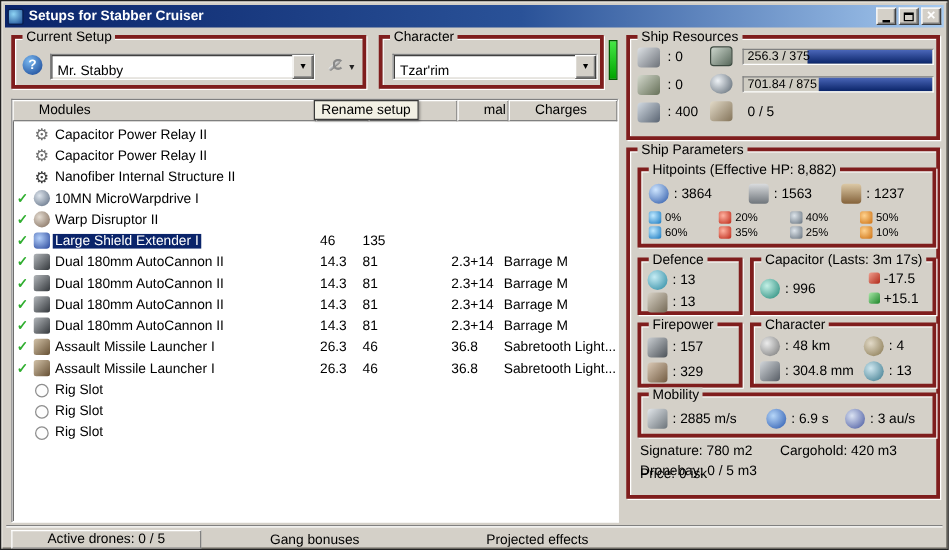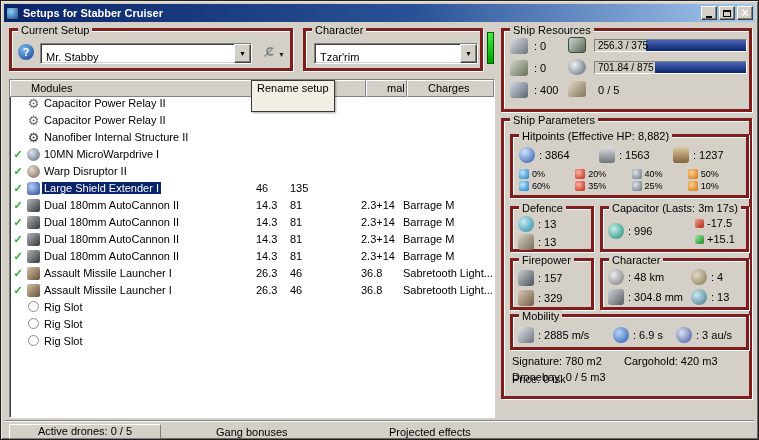--- a/index.html
+++ b/index.html
@@ -48,24 +48,24 @@
             background:linear-gradient(180deg,#46e846,#00a400)}
 
   
   .modlist{position:absolute;left:8px;top:78px;width:486px;height:339px;background:#fff;
            border:1px solid;border-color:#808080 #fff #fff #808080;box-shadow:inset 1px 1px 0 #404040;overflow:hidden}
   .mhead{display:flex;height:17px}
   .hcell{background:#d4d0c8;border:1px solid;border-color:#fff #808080 #808080 #fff;
          padding:1px 20px;white-space:nowrap;overflow:hidden}
   .h-name{width:243px}.h-cpu{width:34px}.h-pg{width:71px}
   .h-opt{width:41px;text-align:right;padding-right:2px}.h-charge{flex:1}
-  .tooltip{position:absolute;left:241px;top:0;height:32px;background:#f2f0e4;border:1px solid #3a3a3a;
+  .tooltip{position:absolute;left:241px;top:0;height:16px;background:#f2f0e4;border:1px solid #3a3a3a;
            padding:1px 5px;white-space:nowrap;z-index:5;box-shadow:1px 1px 2px rgba(0,0,0,.35)}
   #module-rows{position:absolute;left:1px;top:17px;right:1px;bottom:1px}
-  .mrow{display:flex;align-items:flex-start;height:17px}
+  .mrow{display:flex;align-items:flex-end;height:17px}
   .chk{width:14px;text-align:center;color:#2fae2f;font-weight:bold;font-size:11px}
   .micw{width:17px;display:flex;align-items:center;justify-content:center}
   .mname{width:212px;white-space:nowrap;overflow:hidden}
   .nm{display:inline-block;padding:0 2px}
   .sel .nm{background:#0a246a;color:#fff}
   .mcell{white-space:nowrap;overflow:hidden}
   .c-cpu{width:34px;padding-left:2px}.c-pg{width:71px;padding-left:2px}
   .c-opt{width:41px;padding-left:2px}.c-charge{flex:1;padding-left:3px}
 
   

